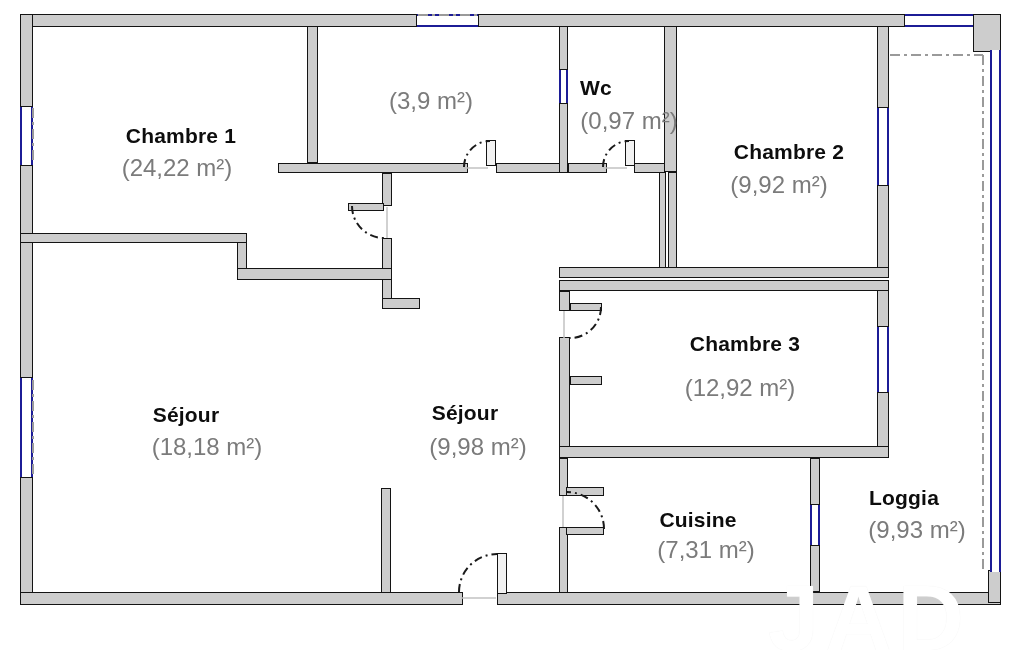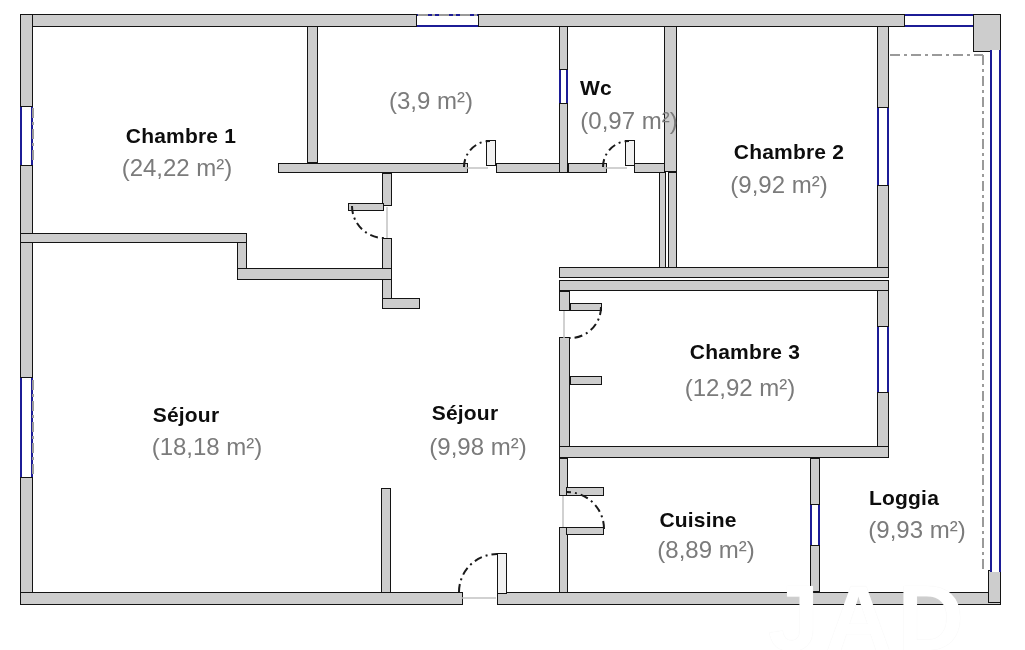--- a/index.html
+++ b/index.html
@@ -80,21 +80,21 @@
     <div class="room-area">(0,97 m²)</div>
   </div>
 
   <div class="label" style="left:789px;top:152px">
     <div class="room-name">Chambre 2</div>
   </div>
   <div class="label" style="left:779px;top:185px">
     <div class="room-area">(9,92 m²)</div>
   </div>
 
-  <div class="label" style="left:745px;top:352px">
+  <div class="label" style="left:745px;top:344px">
     <div class="room-name">Chambre 3</div>
   </div>
   <div class="label" style="left:740px;top:388px">
     <div class="room-area">(12,92 m²)</div>
   </div>
 
   <div class="label" style="left:186px;top:415px">
     <div class="room-name">Séjour</div>
   </div>
   <div class="label" style="left:207px;top:447px">
@@ -105,21 +105,21 @@
     <div class="room-name">Séjour</div>
   </div>
   <div class="label" style="left:478px;top:447px">
     <div class="room-area">(9,98 m²)</div>
   </div>
 
   <div class="label" style="left:698px;top:520px">
     <div class="room-name">Cuisine</div>
   </div>
   <div class="label" style="left:706px;top:550px">
-    <div class="room-area">(8,89 m²)</div>
+    <div class="room-area">(7,31 m²)</div>
   </div>
 
   <div class="label" style="left:904px;top:498px">
     <div class="room-name">Loggia</div>
   </div>
   <div class="label" style="left:917px;top:530px">
     <div class="room-area">(9,93 m²)</div>
   </div>
 
   <div class="watermark">JAD</div>

